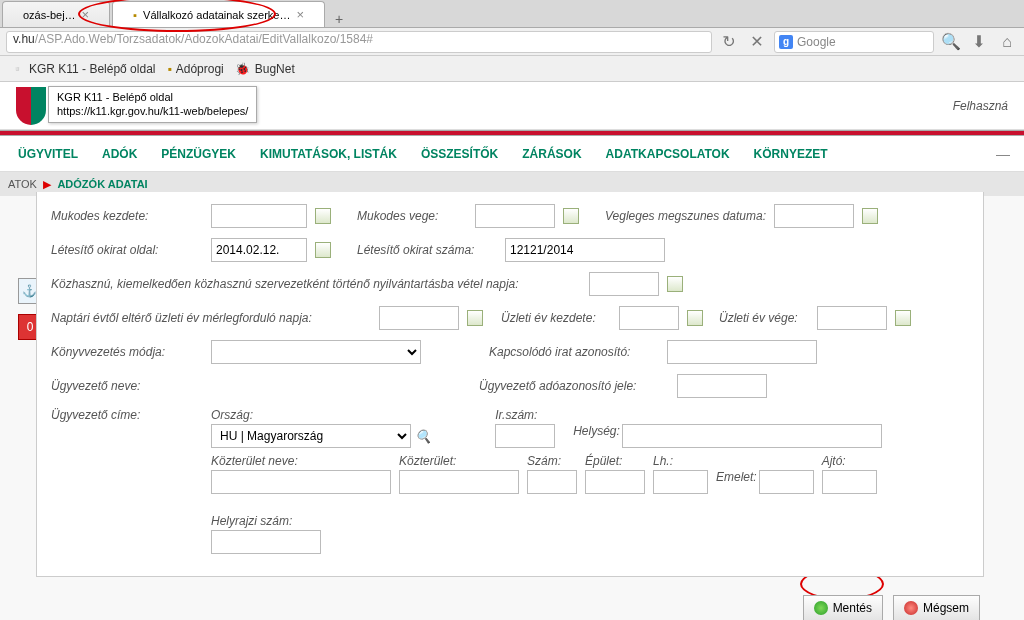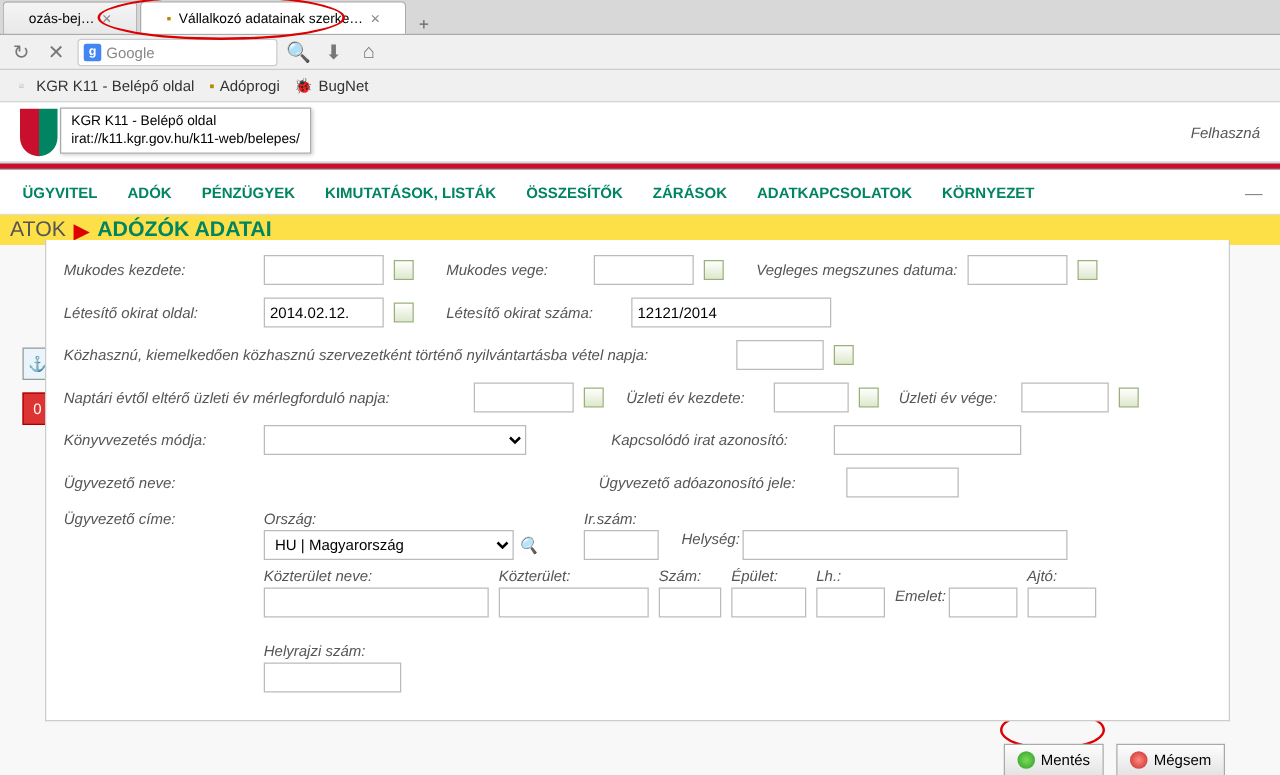--- a/index.html
+++ b/index.html
@@ -29,21 +29,21 @@
     .crest { width: 30px; height: 38px; background: linear-gradient(to right, #c8102e 50%, #008461 50%); border-radius: 0 0 15px 15px; }
     .url-tooltip { position: absolute; left: 48px; top: 4px; background: #fff; border: 1px solid #aaa; padding: 3px 8px; font-size: 11px; line-height: 1.3; box-shadow: 1px 1px 3px rgba(0,0,0,0.2); }
     .user-info { font-size: 12px; color: #555; font-style: italic; }
     .sep-bar { height: 6px; background: #c8102e; border-top: 1px solid #aaa; border-bottom: 1px solid #aaa; }
     
     
     .main-menu { background: #fff; height: 36px; display: flex; align-items: center; padding: 0 8px; gap: 4px; border-bottom: 1px solid #ddd; }
     .menu-item { color: #008461; font-weight: bold; font-size: 12px; padding: 6px 10px; }
     
     
-    .breadcrumb { background: #fde047; height: 24px; display: flex; align-items: center; padding: 0 8px; font-size: 17px; color: #555; gap: 6px; }
+    .breadcrumb { background: #e5e5e5; height: 24px; display: flex; align-items: center; padding: 0 8px; font-size: 11px; color: #555; gap: 6px; }
     .breadcrumb .arrow { color: #d00; }
     .breadcrumb .current { color: #008461; font-weight: bold; }
     
     
     .form-wrap { padding: 0 40px 0 36px; position: relative; margin-top: -4px; }
     .side-tabs { position: absolute; left: 18px; top: 86px; display: flex; flex-direction: column; gap: 10px; }
     .side-tab { width: 24px; height: 26px; border: 1px solid #999; display: flex; align-items: center; justify-content: center; font-size: 12px; background: #eaf4fb; color: #336; }
     .side-tab.red { background: #d33; color: #fff; border-color: #a00; }
     .form-panel { background: #fff; border: 1px solid #ccc; padding: 12px 14px; min-height: 360px; position: relative; border-top: none; }
     
@@ -79,20 +79,23 @@
   </div>
   <div class="tab active">
     <span style="color:#b58900">▪</span>
     <span>Vállalkozó adatainak szerke…</span>
     <span class="tab-close">×</span>
   </div>
   <div class="tab-add">+</div>
 </div>
 
 <div class="url-bar">
+  <div class="url-input">
+    <span style="color:#333">v.hu</span><span style="color:#999">/ASP.Ado.Web/Torzsadatok/AdozokAdatai/EditVallalkozo/1584#</span>
+  </div>
   <div class="nav-btn">↻</div>
   <div class="nav-btn">✕</div>
   <div class="search-box">
     <span class="g-icon">g</span>
     <span>Google</span>
   </div>
   <div class="nav-btn">🔍</div>
   <div class="nav-btn">⬇</div>
   <div class="nav-btn">⌂</div>
 </div>
@@ -111,21 +114,21 @@
     <span>BugNet</span>
   </div>
 </div>
 
 <div class="page-hdr">
   <div class="crest-box">
     <div class="crest"></div>
   </div>
   <div class="url-tooltip">
     <div>KGR K11 - Belépő oldal</div>
-    <div>irat://k11.kgr.gov.hu/k11-web/belepes/</div>
+    <div>https://k11.kgr.gov.hu/k11-web/belepes/</div>
   </div>
   <div class="user-info">Felhaszná</div>
 </div>
 <div class="sep-bar"></div>
 
 <div class="main-menu">
   <div class="menu-item">ÜGYVITEL</div>
   <div class="menu-item">ADÓK</div>
   <div class="menu-item">PÉNZÜGYEK</div>
   <div class="menu-item">KIMUTATÁSOK, LISTÁK</div>
@@ -206,21 +209,21 @@
       <span class="lbl" style="width:152px">Ügyvezető címe:</span>
       <div style="flex:1">
         <div style="display:flex;gap:8px;align-items:flex-end;margin-bottom:4px">
           <div style="display:flex;flex-direction:column;gap:2px">
             <span class="lbl">Ország:</span>
             <div style="display:flex;gap:4px;align-items:center">
               <select class="sel" style="width:200px"><option>HU | Magyarország</option></select>
               <span class="mag">🔍</span>
             </div>
           </div>
-          <div style="display:flex;flex-direction:column;gap:2px;margin-left:28px">
+          <div style="display:flex;flex-direction:column;gap:2px;margin-left:56px">
             <span class="lbl">Ir.szám:</span>
             <input class="inp" style="width: 60px;">
           </div>
           <div style="display:flex;gap:2px;margin-left:10px;flex:1">
             <span class="lbl">Helység:</span>
             <input class="inp" style="width: 260px;">
           </div>
         </div>
 
         <div style="display:flex;gap:8px;align-items:flex-end;margin-top:6px">

